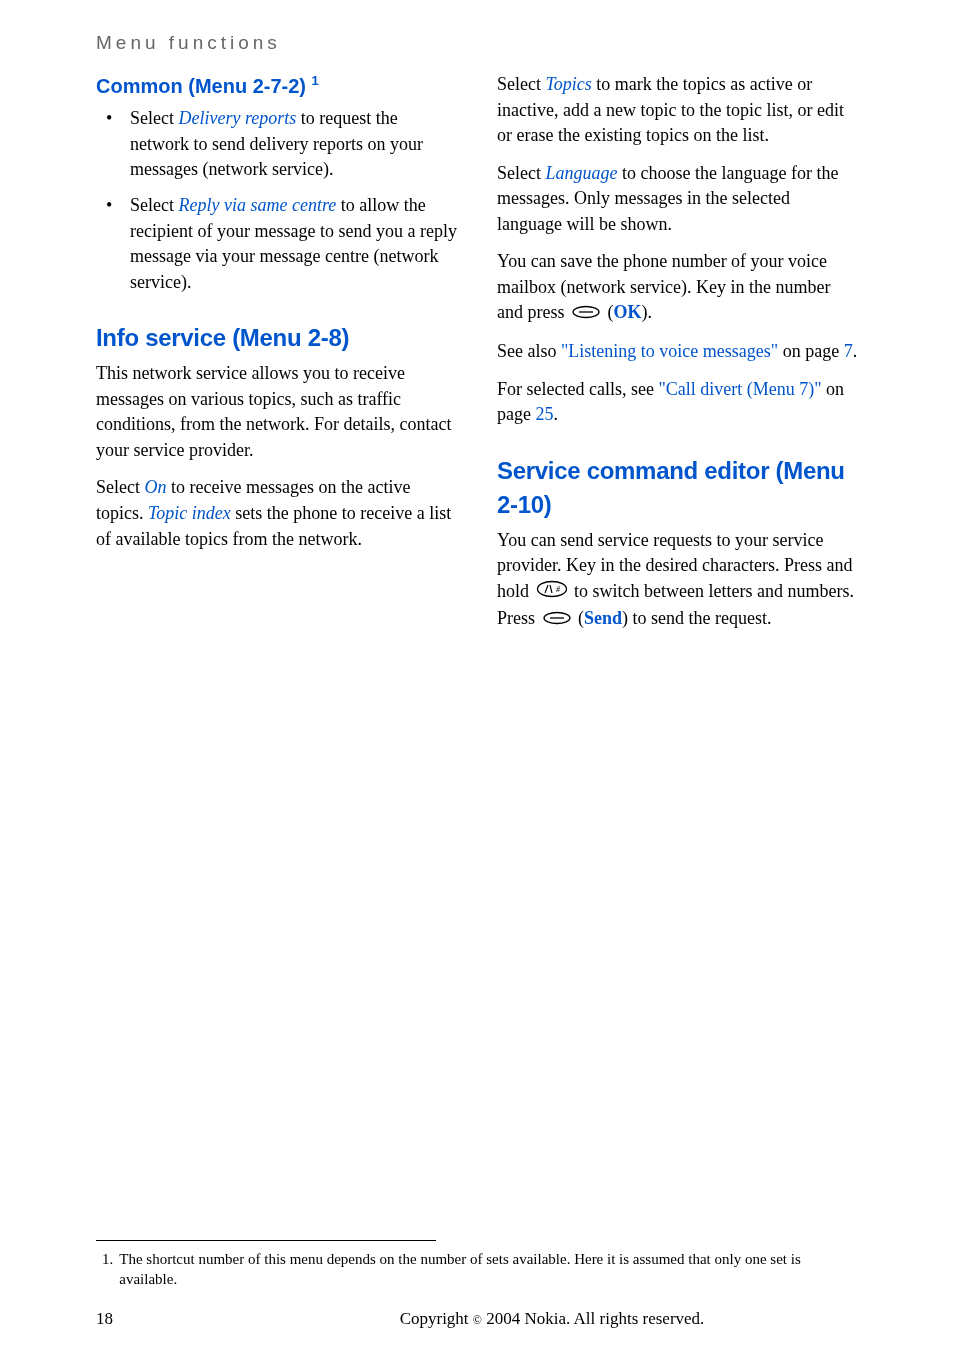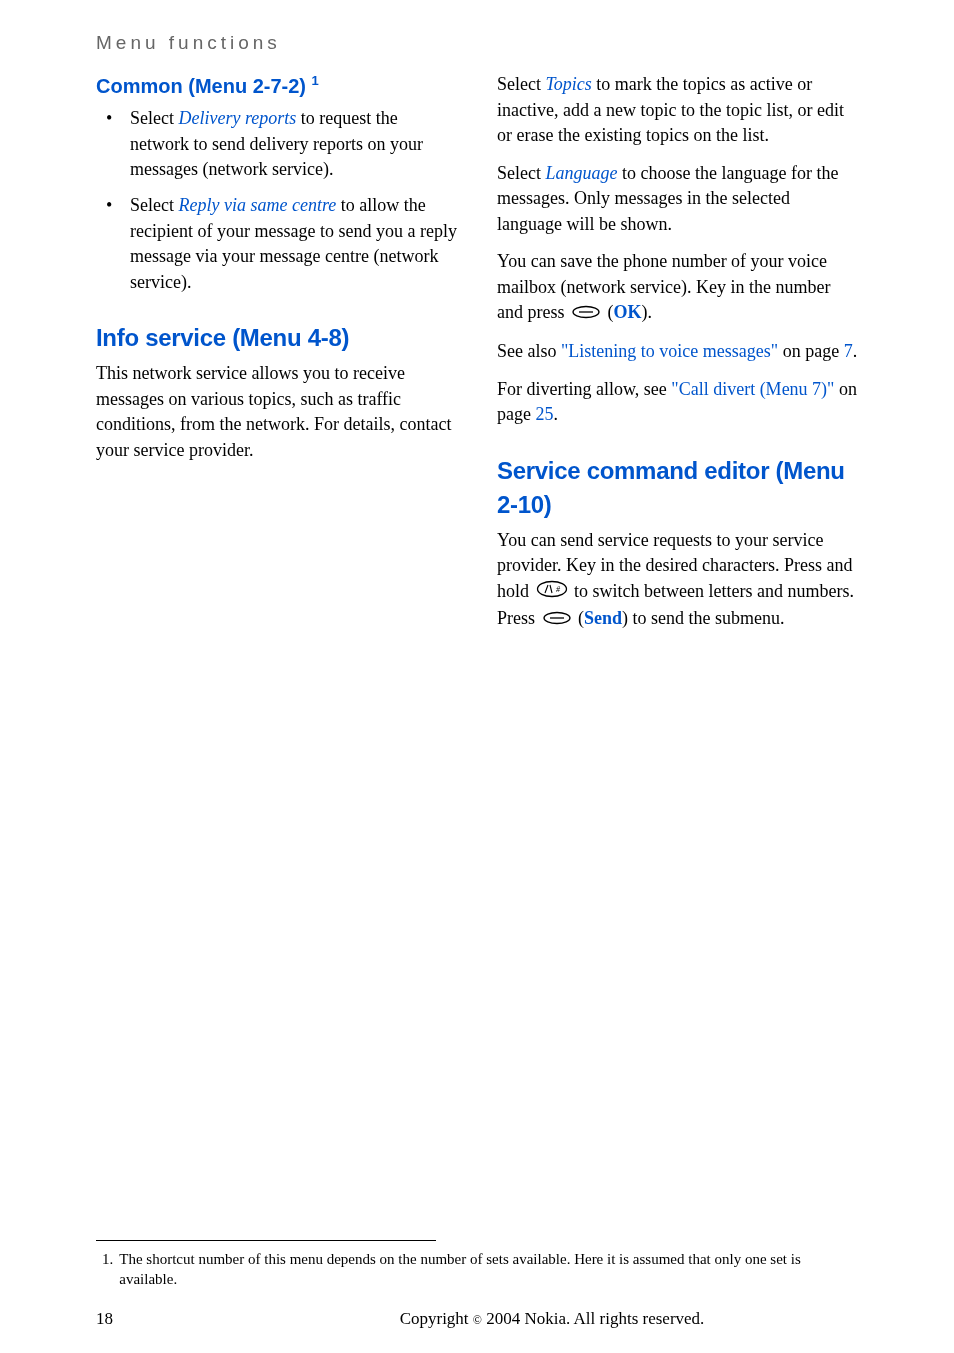--- a/index.html
+++ b/index.html
@@ -132,27 +132,30 @@
     <ul class="bullets">
       <li>
         <span>Select </span><span class="italic-blue">Delivery reports</span><span> to request the network to send delivery reports on your messages (network service).</span>
       </li>
       <li>
         <span>Select </span><span class="italic-blue">Reply via same centre</span><span> to allow the recipient of your message to send you a reply message via your message centre (network service).</span>
       </li>
     </ul>
 
     <div class="h2">
-      <span>Info service (Menu 4-8)</span>
+      <span>Info service (Menu 2-8)</span>
     </div>
 
     <div class="body-text">
       <span>This network service allows you to receive messages on various topics, such as traffic conditions, from the network. For details, contact your service provider.</span>
     </div>
 
+    <div class="body-text">
+      <span>Select </span><span class="italic-blue">On</span><span> to receive messages on the active topics. </span><span class="italic-blue">Topic index</span><span> sets the phone to receive a list of available topics from the network.</span>
+    </div>
 
   </div>
 
   <div class="col">
 
     <div class="body-text">
       <span>Select </span><span class="italic-blue">Topics</span><span> to mark the topics as active or inactive, add a new topic to the topic list, or edit or erase the existing topics on the list.</span>
     </div>
 
     <div class="body-text">
@@ -165,36 +168,36 @@
             <ellipse cx="15" cy="7" rx="13" ry="5.5" fill="none" stroke="#000" stroke-width="1.3"></ellipse>
             <line x1="8" y1="7" x2="22" y2="7" stroke="#000" stroke-width="1.3"></line>
           </svg></span><span> (</span><span class="bold-blue">OK</span><span>).</span>
     </div>
 
     <div class="body-text">
       <span>See also </span><span class="link-blue">"Listening to voice messages"</span><span> on page </span><span class="link-blue">7</span><span>.</span>
     </div>
 
     <div class="body-text">
-      <span>For diverting allow, see </span><span class="link-blue">"Call divert (Menu 7)"</span><span> on page </span><span class="link-blue">25</span><span>.</span>
+      <span>For selected calls, see </span><span class="link-blue">"Call divert (Menu 7)"</span><span> on page </span><span class="link-blue">25</span><span>.</span>
     </div>
 
     <div class="h2">
       <span>Service command editor (Menu 2-10)</span>
     </div>
 
     <div class="body-text">
       <span>You can send service requests to your service provider. Key in the desired characters. Press and hold </span><span class="icon-hash"><svg width="32" height="18" viewBox="0 0 32 18">
             <ellipse cx="16" cy="9" rx="14.5" ry="7.5" fill="none" stroke="#000" stroke-width="1.3"></ellipse>
             <path d="M 9 13 L 12 5 M 16 13 L 14 5" stroke="#000" stroke-width="1.1" fill="none"></path>
             <text x="20" y="12" font-size="8" font-style="italic" font-family="serif">#</text>
           </svg></span><span> to switch between letters and numbers. Press </span><span class="icon-ellipse"><svg width="30" height="14" viewBox="0 0 30 14">
             <ellipse cx="15" cy="7" rx="13" ry="5.5" fill="none" stroke="#000" stroke-width="1.3"></ellipse>
             <line x1="8" y1="7" x2="22" y2="7" stroke="#000" stroke-width="1.3"></line>
-          </svg></span><span> (</span><span class="bold-blue">Send</span><span>) to send the submenu.</span>
+          </svg></span><span> (</span><span class="bold-blue">Send</span><span>) to send the request.</span>
     </div>
 
   </div>
 </div>
 
 <div class="footnote-area">
   <hr class="footnote-rule">
   <div class="footnote-text">
     <span class="footnote-num">1.</span>
     <span>The shortcut number of this menu depends on the number of sets available. Here it is assumed that only one set is available.</span>

